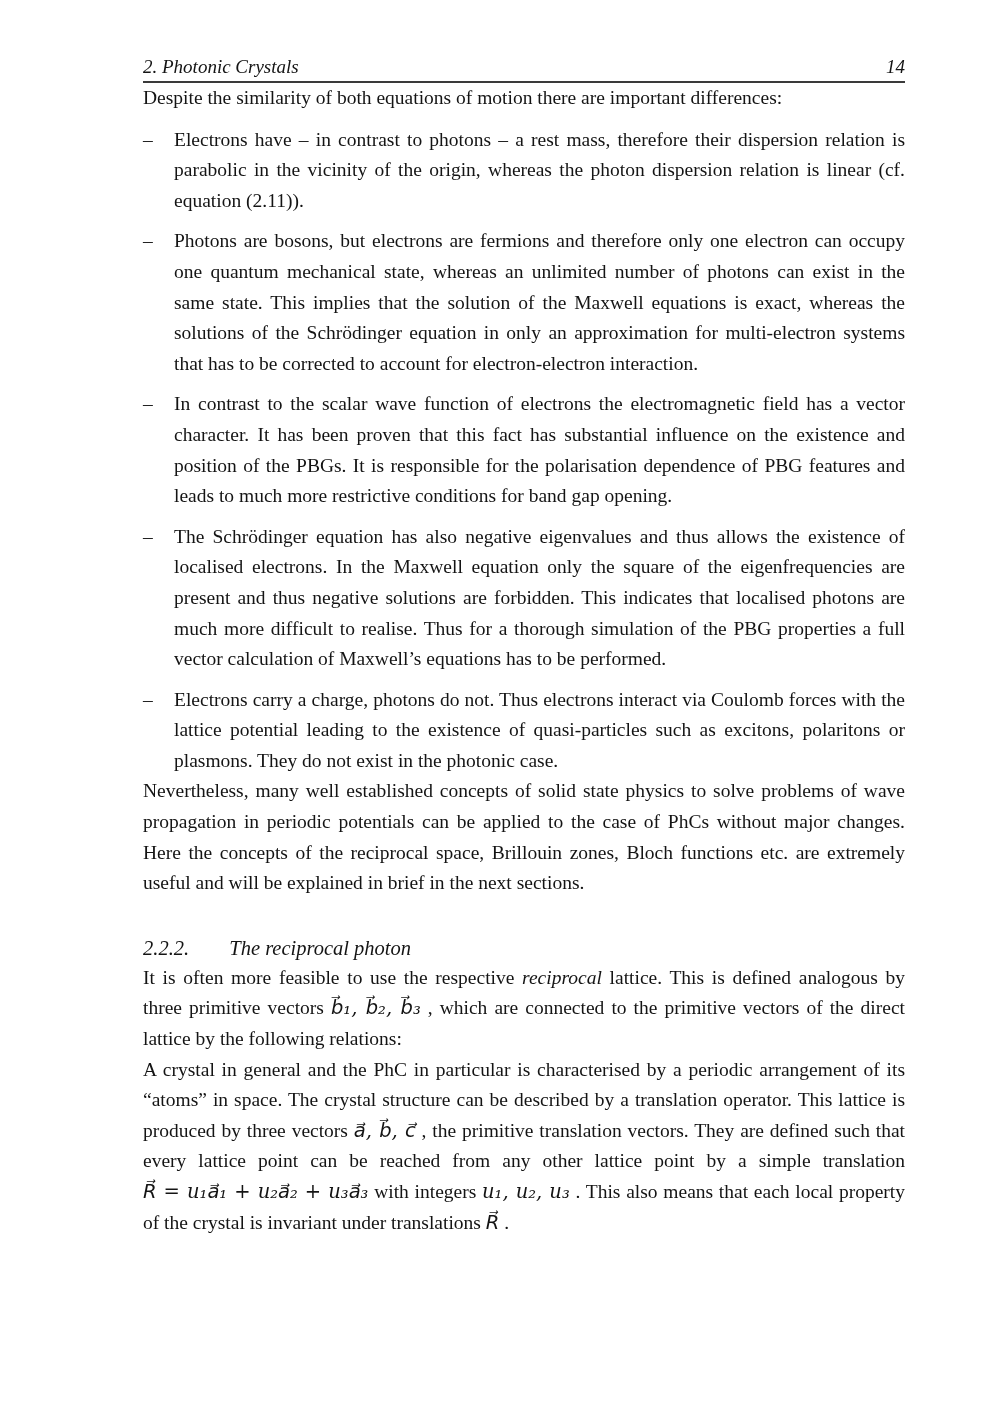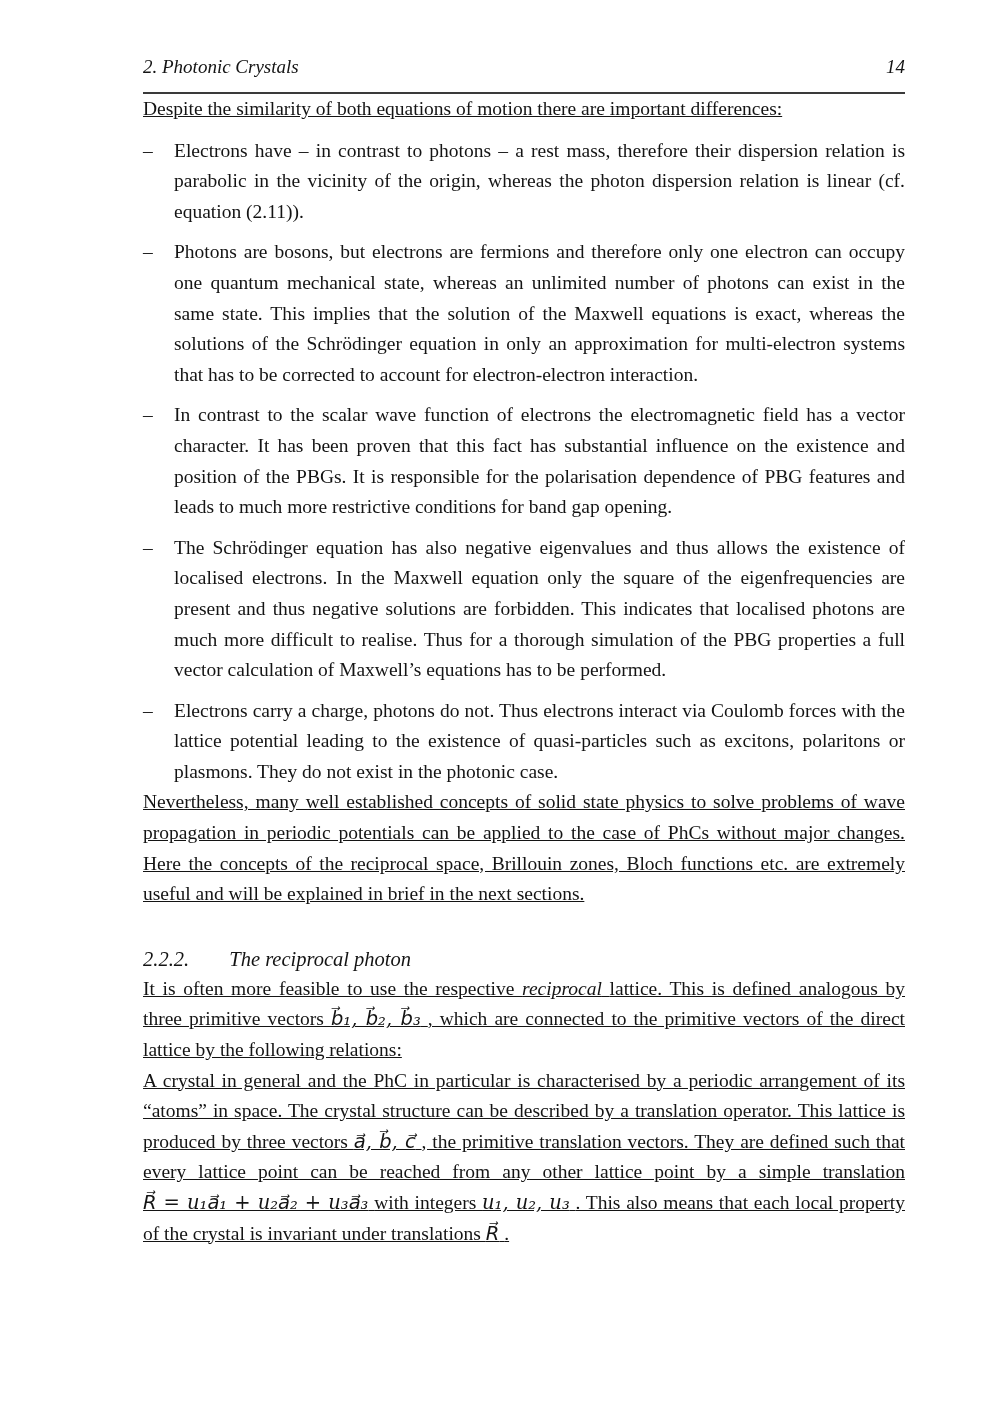--- a/index.html
+++ b/index.html
@@ -20,29 +20,28 @@
     height: 1415px;
     padding: 56px 95px 0 143px;
   }
   .running-header {
     display: flex;
     justify-content: space-between;
     align-items: flex-end;
     font-style: italic;
     font-size: 19px;
     line-height: 22px;
-    padding-bottom: 14px;
+    padding-bottom: 3px;
     border-bottom: 2px solid #3a3a3a;
   }
   p.body-par {
     font-size: 19.5px;
     line-height: 30.6px;
     text-align: justify;
     margin: 0;
-    text-decoration: underline;
   }
   .intro-par { margin-top: 52px; }
   .bullet-list { margin-top: 11px; }
   .bullet-item {
     position: relative;
     padding-left: 31px;
     margin-top: 10px;
     font-size: 19.5px;
     line-height: 30.6px;
     text-align: justify;

